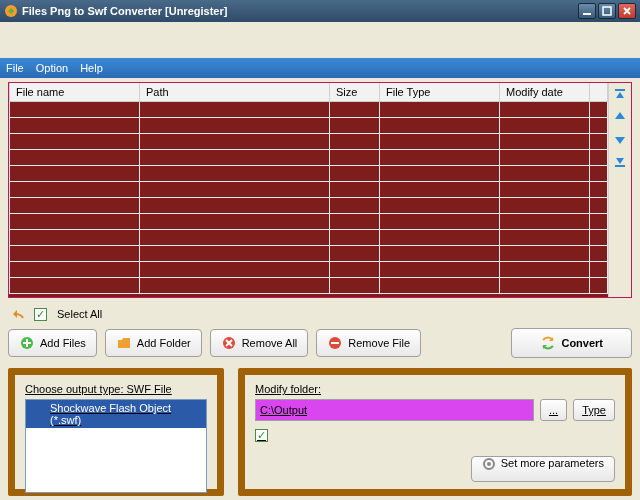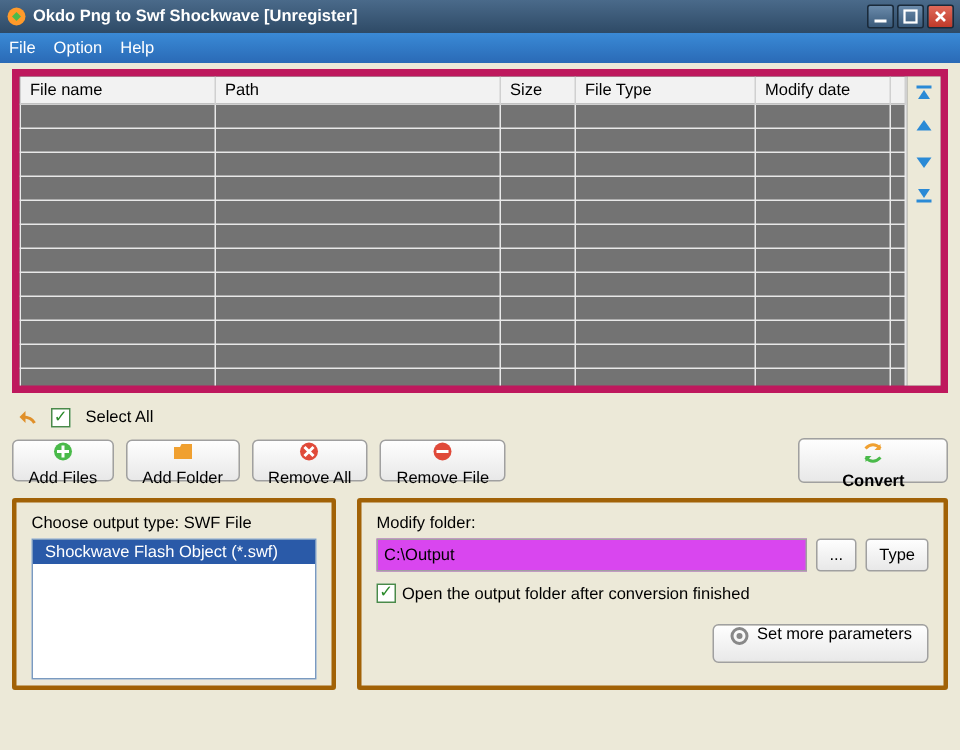--- a/index.html
+++ b/index.html
@@ -3,64 +3,64 @@
 <meta charset="utf-8">
 <style>
 * { box-sizing: border-box; margin: 0; padding: 0; font-family: Tahoma, Arial, sans-serif; font-size: 11px; }
 body { background: #ece9d8; width: 640px; height: 500px; overflow: hidden; }
 .titlebar { height: 22px; background: linear-gradient(#4a6a8a, #2e4a66); display: flex; align-items: center; padding: 0 4px; color: #fff; font-weight: bold; }
 .titlebar .logo { width: 14px; height: 14px; margin-right: 4px; display:inline-flex; align-items:center; justify-content:center;}
 .titlebar .spacer { flex: 1; }
 .tb-btn { width: 18px; height: 16px; margin-left: 2px; display: inline-flex; align-items: center; justify-content: center; border: 1px solid #1a2a3a; background: linear-gradient(#6a8aaa,#3a5a7a); border-radius: 2px; cursor: pointer; }
 .tb-btn.close { background: linear-gradient(#e06a5a,#c03a2a); }
 .tb-btn svg { display:block; }
-.menubar { height: 20px; background: linear-gradient(#3a8ad6, #2a6ab6); display: flex; align-items: center; padding: 0 6px; color: #fff; gap: 12px; }
+.menubar { height: 20px; background: linear-gradient(#3a8ad6, #2a6ab6); display: flex; align-items: center; padding: 0 6px; color: #fff; gap: 12px; margin-top: 36px; }
 .menubar span { cursor: pointer; }
 .content { padding: 4px 8px 8px 8px; }
-.grid-wrap { border: 5px solid #be185d; height: 216px; display: flex; background: #737373; }
+.grid-wrap { border: 1px solid #be185d; height: 216px; display: flex; background: #7f1d1d; }
 .grid { flex: 1; overflow: hidden; border-right: 1px solid #d0d0d0;}
 .grid table { width: 100%; border-collapse: collapse; table-layout: fixed; }
 .grid th { background: #f2f2f2; border: 1px solid #d0d0d0; border-top:none; text-align: left; padding: 2px 6px; height: 18px; font-weight: normal; color: #000; }
 .grid td { border: 1px solid #e8e8e8; height: 16px; }
 .sidetools { width: 22px; background: #ece9d8; display: flex; flex-direction: column; align-items: center; padding-top: 4px; gap: 6px; }
 .sidetools .arr { width: 16px; height: 16px; cursor: pointer; display:flex; align-items:center; justify-content:center; }
 .toolbar-row { display: flex; align-items: center; margin: 8px 0 6px 2px; gap: 6px; }
 .undo-icon { width: 18px; height: 16px; display:inline-flex; align-items:center; justify-content:center; }
 .checkbox { width: 13px; height: 13px; border: 1px solid #4a8a4a; background: #fff; display: inline-flex; align-items:center; justify-content:center; margin-right: 4px; }
 .checkbox.checked::after { content: "✓"; color: #2a8a2a; font-size: 11px; line-height: 1; }
-.btn { height: 28px; padding: 0 10px; background: linear-gradient(#fefefe,#e8e8e8); border: 1px solid #a0a0a0; border-radius: 4px; display: inline-flex; align-items: center; gap: 5px; cursor: pointer; flex-direction: column; }
+.btn { height: 28px; padding: 0 10px; background: linear-gradient(#fefefe,#e8e8e8); border: 1px solid #a0a0a0; border-radius: 4px; display: inline-flex; align-items: center; gap: 5px; cursor: pointer; }
 .btn .ic { width: 16px; height: 16px; display:inline-flex; align-items:center; justify-content:center; }
 .btn-row { display: flex; gap: 8px; align-items: center; margin-bottom: 10px; }
 .btn-row .spacer { flex: 1; }
 .btn.big { height: 30px; padding: 1px 28px; font-weight: bold; }
 .panel-row { display: flex; gap: 14px; }
-.panel { border: 3px solid #a16207; border-radius: 2px; padding: 8px 10px 10px 10px; position: relative; }
+.panel { border: 7px solid #a16207; border-radius: 2px; padding: 8px 10px 10px 10px; position: relative; text-decoration: underline; }
 .panel.left { width: 216px; height: 128px; }
 .panel.right { flex: 1; height: 128px; }
 .panel-label { font-size: 11px; color: #000; margin-bottom: 4px; }
 .listbox { border: 1px solid #7a9ac0; background: #fff; height: 94px; overflow: auto; }
-.listbox .item { padding: 2px 8px; }
+.listbox .item { padding: 2px 24px; }
 .listbox .item.sel { background: #2a5aa8; color: #fff; }
 .field-row { display: flex; gap: 6px; align-items: center; margin-bottom: 8px; }
 .text-input { flex: 1; height: 22px; border: 1px solid #a0a0a0; padding: 0 4px; background: #d946ef; }
 .small-btn { height: 22px; padding: 0 8px; background: linear-gradient(#fefefe,#e8e8e8); border: 1px solid #a0a0a0; border-radius: 3px; cursor: pointer; display:inline-flex; align-items:center; }
 .check-row { display: flex; align-items: center; margin-bottom: 14px; }
 .param-btn { float: right; height: 26px; padding: 0 10px; background: linear-gradient(#fefefe,#e8e8e8); border: 1px solid #a0a0a0; border-radius: 4px; display: inline-flex; align-items: flex-start; gap: 5px; cursor: pointer; }
 </style>
 </head>
 <body>
 
 <div class="titlebar">
   <span class="logo">
     <svg width="14" height="14">
         <circle cx="7" cy="7" r="6" fill="#ff9a2a"></circle>
         <path d="M4 7 L7 4 L10 7 L7 10 Z" fill="#4aba4a"></path>
       </svg>
   </span>
-  <span>Okdo Png to Swf Shockwave [Unregister]</span>
+  <span>Files Png to Swf Converter [Unregister]</span>
   <span class="spacer"></span>
   <span class="tb-btn">
       <svg width="10" height="10">
         <rect x="1" y="7" width="8" height="2" fill="#fff"></rect>
       </svg>
     </span>
   <span class="tb-btn">
       <svg width="10" height="10">
         <rect x="1" y="1" width="8" height="8" fill="none" stroke="#fff" stroke-width="1.5"></rect>
       </svg>
@@ -296,21 +296,20 @@
     </div>
     <div class="panel right">
       <div class="panel-label">Modify folder:</div>
       <div class="field-row">
         <input class="text-input" value="C:\Output" style="">
         <div class="small-btn">...</div>
         <div class="small-btn">Type</div>
       </div>
       <div class="check-row">
         <span class="checkbox checked"></span>
-        <span>Open the output folder after conversion finished</span>
       </div>
       <div class="param-btn">
         <span class="ic"><svg width="14" height="14">
               <circle cx="7" cy="7" r="5" fill="none" stroke="#888" stroke-width="2"></circle>
               <circle cx="7" cy="7" r="2" fill="#888"></circle>
             </svg></span>
         <span>Set more parameters</span>
       </div>
     </div>
   </div>

